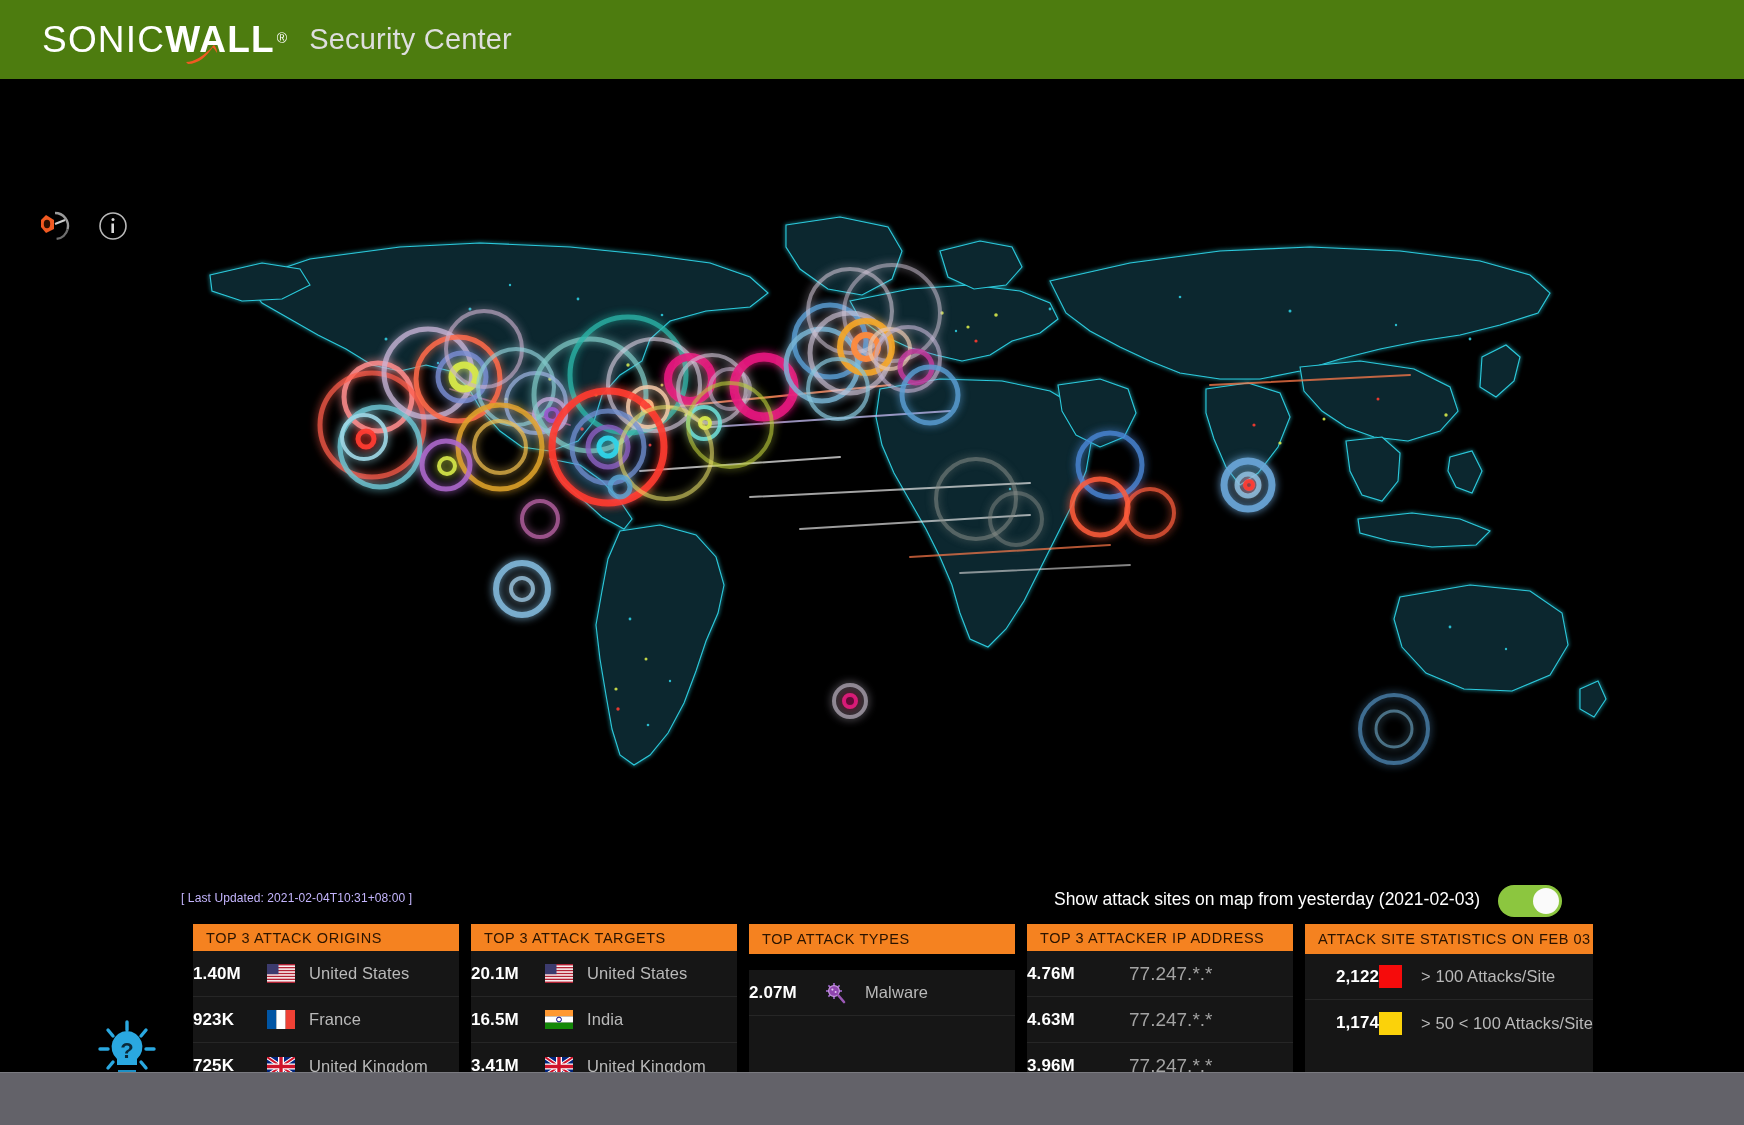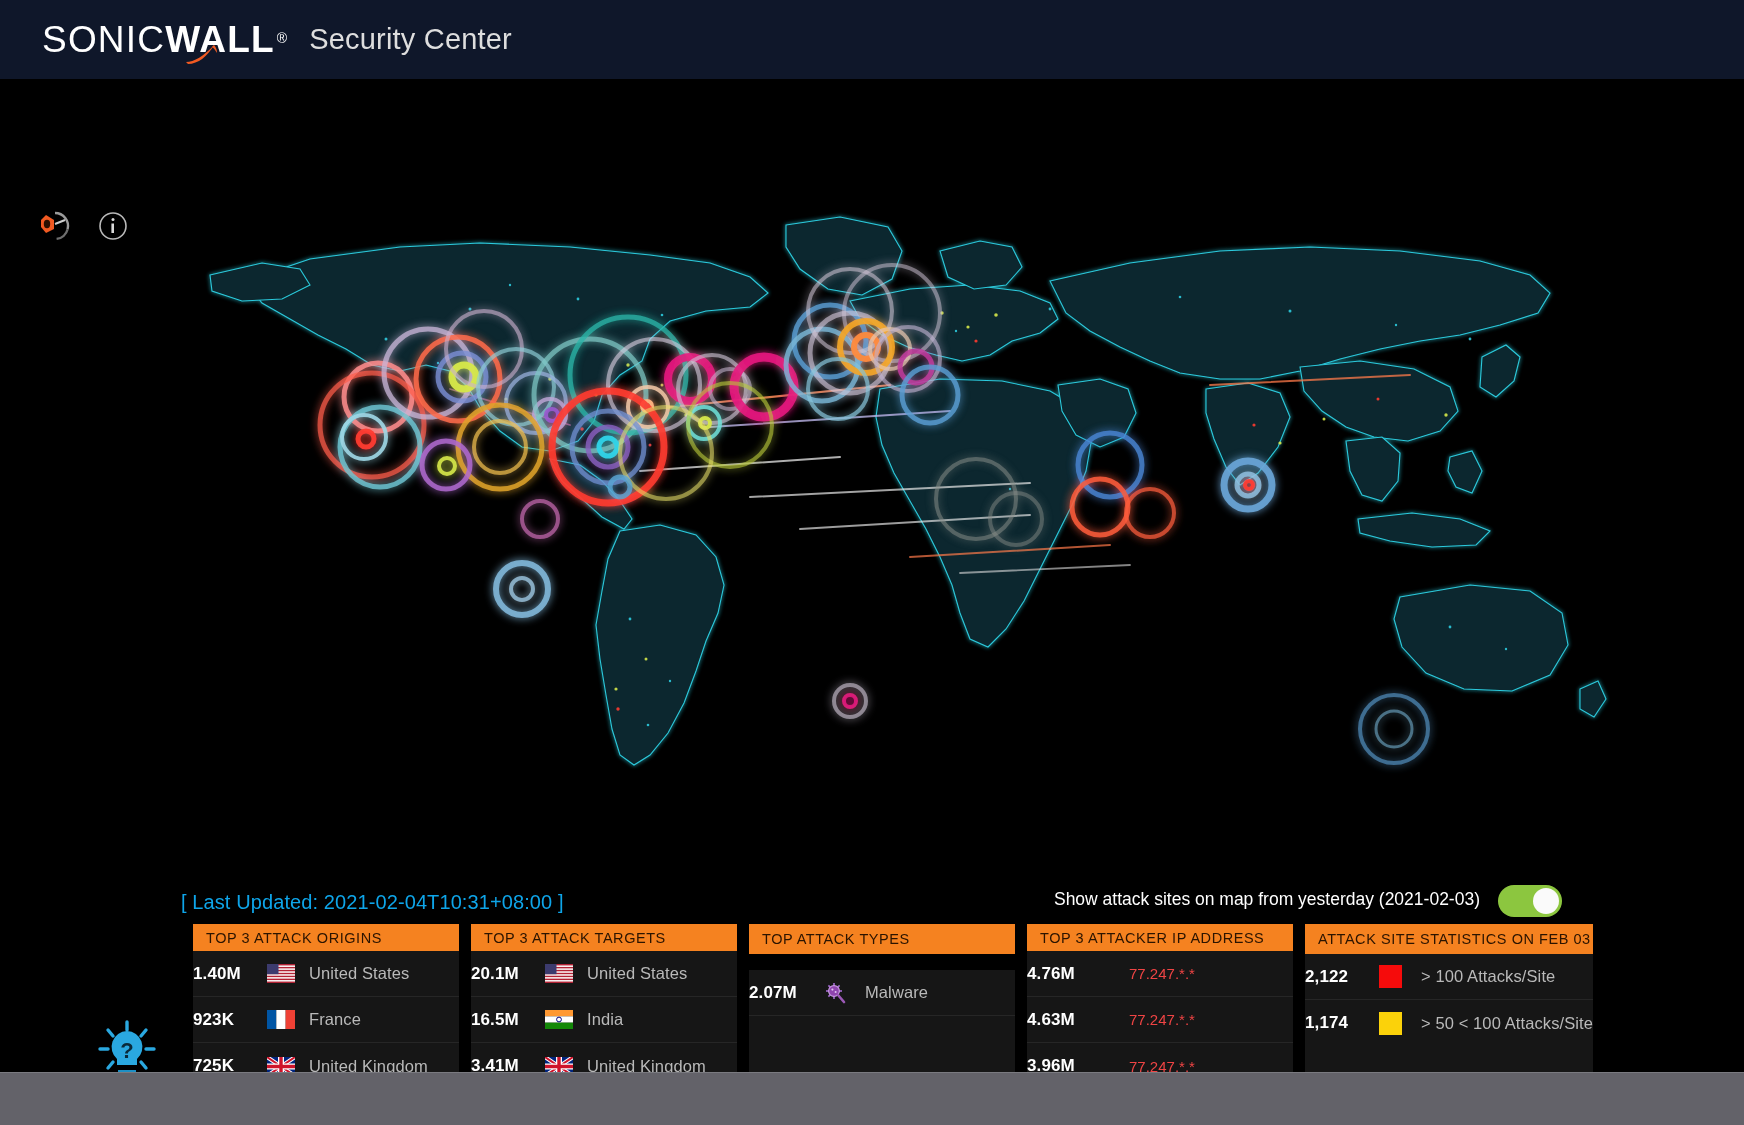--- a/index.html
+++ b/index.html
@@ -7,21 +7,21 @@
     width: 1744px; height: 1125px;
     background: #000;
     font-family: "Liberation Sans", sans-serif;
     overflow: hidden;
   }
   .page { position: relative; width: 1744px; height: 1125px; background: #000; }
 
   
   .topbar {
     position: absolute; left: 0; top: 0; width: 1744px; height: 79px;
-    background: #0f172a; display: flex; align-items: center;
+    background: #4d7c0f; display: flex; align-items: center;
   }
   .logo-wrap { display: flex; align-items: flex-end; margin-left: 42px; position: relative; }
   .logo-sonic {
     font-size: 37px; letter-spacing: 1.2px; color: #ffffff; font-weight: 300;
     line-height: 1;
   }
   .logo-wall {
     font-size: 37px; letter-spacing: 1.2px; color: #ffffff; font-weight: 700;
     line-height: 1;
   }
@@ -40,21 +40,21 @@
   .icon-cluster { position: absolute; left: 38px; top: 130px; display: flex; align-items: center; gap: 26px; }
   .gauge-icon { width: 34px; height: 34px; position: relative; }
   .info-icon { width: 30px; height: 30px; }
 
   
   .bulb { position: absolute; left: 92px; top: 938px; width: 70px; height: 70px; }
 
   
   .lastupdated {
     position: absolute; left: 181px; top: 812px;
-    font-size: 20px; color: #0ea5e9; letter-spacing: .1px; white-space: nowrap;
+    font-size: 12px; color: #c4b5fd; letter-spacing: .1px; white-space: nowrap;
   }
   .showsites {
     position: absolute; right: 264px; top: 810px;
     font-size: 17.5px; color: #ffffff; white-space: nowrap;
   }
   .toggle {
     position: absolute; right: 182px; top: 806px;
     width: 64px; height: 32px; border-radius: 16px; background: #8cc63f;
   }
   .toggle .knob {
@@ -65,41 +65,41 @@
   
   .panels {
     position: absolute; left: 181px; top: 845px; width: 1400px; height: 165px;
     display: flex; gap: 12px; margin-left: 12px;
   }
   .panel { display: flex; flex-direction: column; }
   .panel.p1 { width: 290px; }
   .panel.p2 { width: 290px; }
   .panel.p3 { width: 290px; gap: 16px; }
   .panel.p4 { width: 290px; }
-  .panel.p5 { width: 290px; }
+  .panel.p5 { width: 290px; text-align: right; }
   .panel-head {
     background: #f58220; color: #2b1400; height: 30px;
     display: flex; align-items: center; padding-left: 13px;
     font-size: 14.5px; letter-spacing: .55px; font-weight: 400;
     text-transform: uppercase; white-space: nowrap; overflow: hidden;
   }
   .panel-body { background: #161616; flex: 1; display: flex; flex-direction: column; }
   .prow {
     height: 46px; display: flex; align-items: center;
     border-bottom: 1px solid #262626; 
   }
   .prow:last-child { border-bottom: none; }
   .prow.empty { }
   .pnum {
     color: #ffffff; font-size: 17px; font-weight: 700; width: 74px;
     white-space: nowrap; letter-spacing: .1px;
   }
   .pmid { width: 42px; display: flex; align-items: center; }
   .plabel { color: #b9b9b9; font-size: 16.5px; white-space: nowrap; letter-spacing: .1px; }
-  .ip-label { color: #ef4444; font-size: 15px; white-space: nowrap; padding-left: 28px; }
+  .ip-label { color: #a3a3a3; font-size: 19px; white-space: nowrap; padding-left: 28px; }
 
   .flag { width: 28px; height: 19px; display: block; }
   .swatch { width: 23px; height: 23px; display: block; }
 
   .bottombar {
     position: absolute; left: 0; top: 1072px; width: 1744px; height: 53px;
     background: #636269; border-top: 1px solid #7a7a80;
   }
 </style>
 </head>

